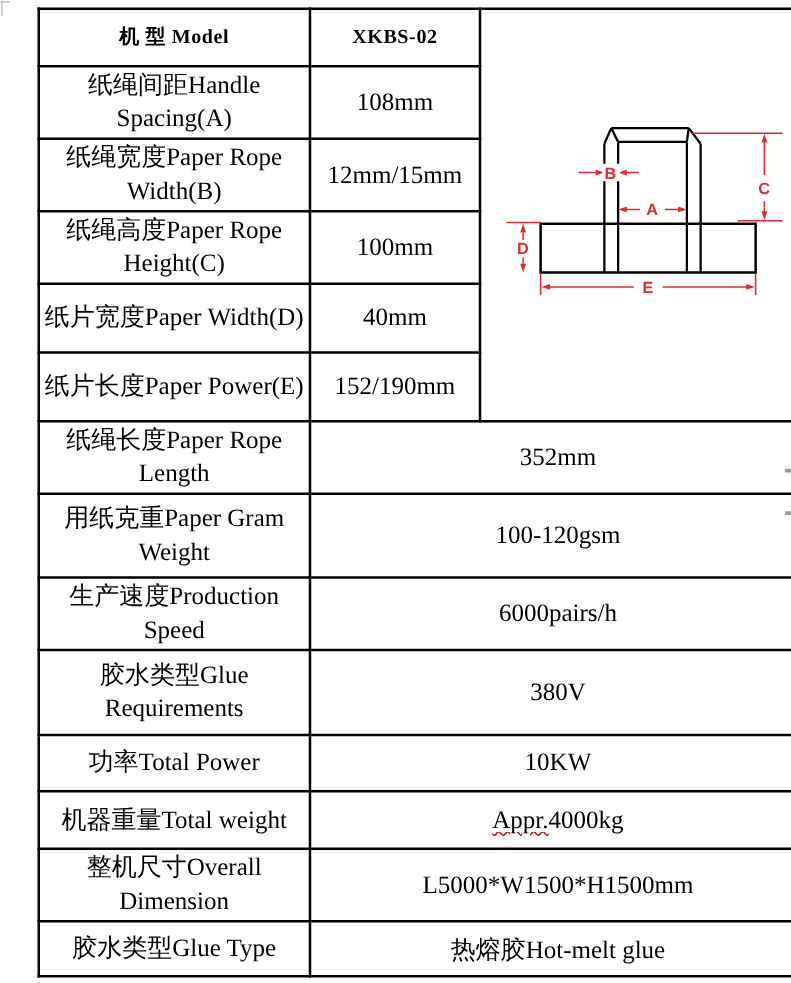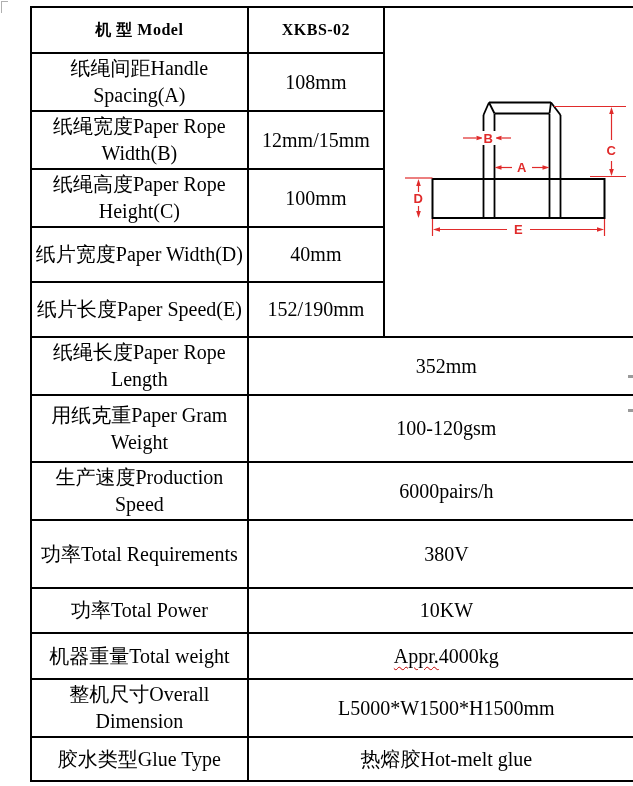--- a/index.html
+++ b/index.html
@@ -162,38 +162,38 @@
   <tr style="height:54px">
     <td class="lbl">纸绳高度Paper Rope
 Height(C)</td>
     <td class="val">100mm</td>
   </tr>
   <tr style="height:55px">
     <td class="lbl">纸片宽度Paper Width(D)</td>
     <td class="val">40mm</td>
   </tr>
   <tr style="height:55px">
-    <td class="lbl">纸片长度Paper Speed(E)</td>
+    <td class="lbl">纸片长度Paper Power(E)</td>
     <td class="val">152/190mm</td>
   </tr>
 
   <tr style="height:50px">
     <td class="lbl">纸绳长度Paper Rope Length</td>
     <td class="val" colspan="2">352mm</td>
   </tr>
   <tr style="height:67px">
     <td class="lbl">用纸克重Paper Gram Weight</td>
     <td class="val" colspan="2">100-120gsm</td>
   </tr>
   <tr style="height:57px">
     <td class="lbl">生产速度Production Speed</td>
     <td class="val" colspan="2">6000pairs/h</td>
   </tr>
   <tr style="height:68px">
-    <td class="lbl">功率Total Requirements</td>
+    <td class="lbl">胶水类型Glue Requirements</td>
     <td class="val" colspan="2">380V</td>
   </tr>
   <tr style="height:45px">
     <td class="lbl">功率Total Power</td>
     <td class="val" colspan="2">10KW</td>
   </tr>
   <tr style="height:46px">
     <td class="lbl">机器重量Total weight</td>
     <td class="val" colspan="2"><span class="wavy">Appr.</span><span>4000kg</span></td>
   </tr>

